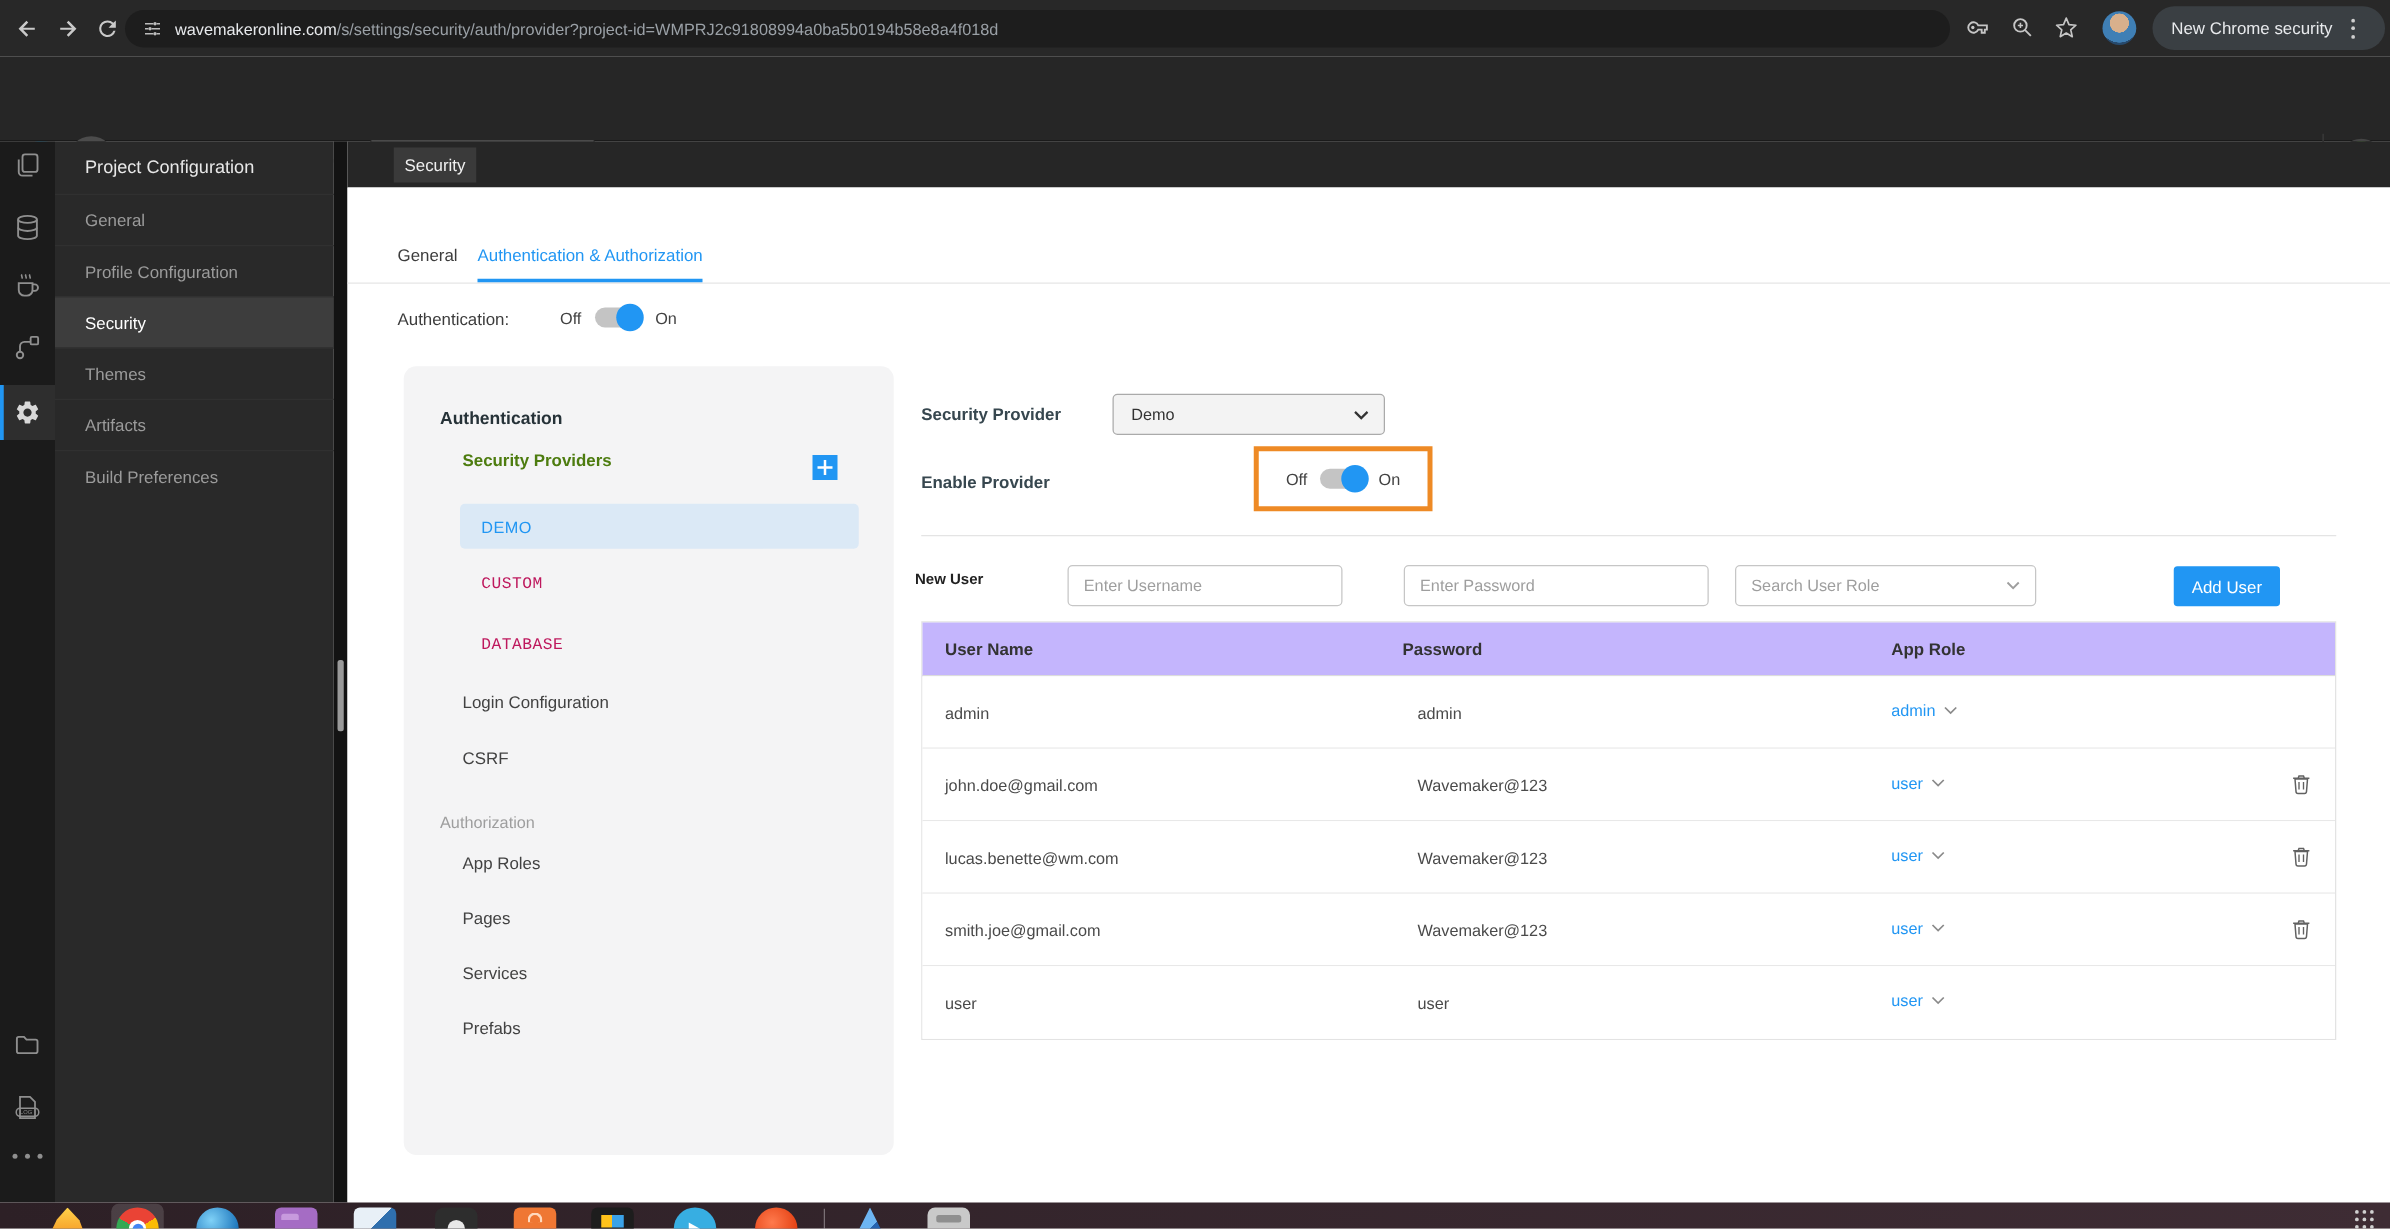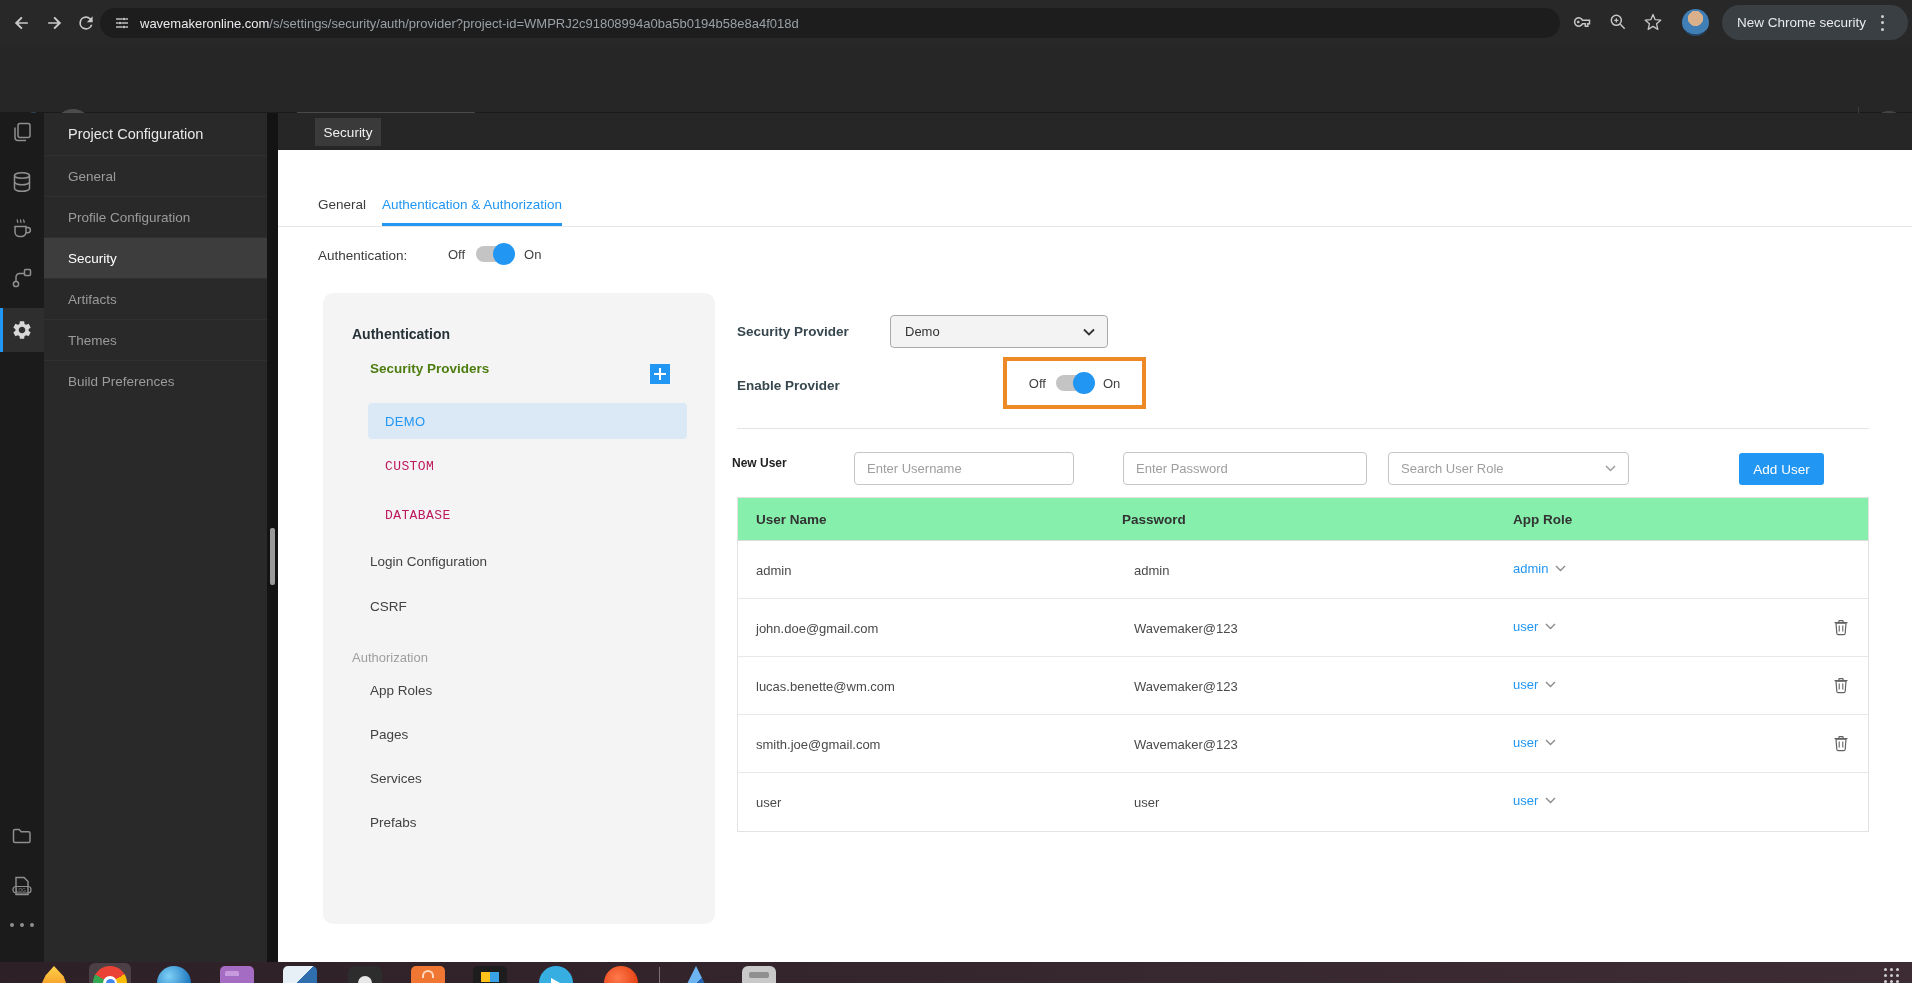--- a/index.html
+++ b/index.html
@@ -111,21 +111,21 @@
   #nu-username { left:576px; width:220px; }
   #nu-password { left:845px; width:244px; }
   #role-select { position:absolute; left:1110px; top:302px; width:241px; height:33px; border:1px solid #c6c6c6;
     border-radius:4px; display:flex; align-items:center; cursor:pointer; background:#fff; }
   #role-select span { font-size:13px; color:#9e9e9e; margin-left:12px; flex:1; }
   #add-user-btn { position:absolute; left:1461px; top:303px; width:85px; height:32px; background:#2196f3;
     border:none; border-radius:3px; color:#fff; font-size:13.5px; cursor:pointer; font-family:"Liberation Sans",sans-serif;}
 
   
   #users-table { position:absolute; left:459px; top:347px; width:1132px; border:1px solid #e3e3e3; }
-  #thead { height:43px; background:#86efac; border-bottom:1px solid #dcdcdc; position:relative; }
+  #thead { height:43px; background:#c4b5fd; border-bottom:1px solid #dcdcdc; position:relative; }
   #thead span { position:absolute; top:14px; font-size:13.5px; font-weight:bold; color:#333; }
   .trow { height:58px; border-bottom:1px solid #e8e8e8; position:relative; background:#fff; }
   .trow:last-child { border-bottom:none; }
   .tc { position:absolute; top:22px; font-size:13px; color:#4a4a4a; }
   .c1 { left:18px; } .c2 { left:396px; } .c3 { left:775px; top:20px; display:flex; align-items:center; gap:7px; cursor:pointer;}
   .role-txt { color:#2196f3; font-size:13px; }
   .trash { position:absolute; left:1095px; top:19px; cursor:pointer; }
   .hc1 { left:18px; } .hc2 { left:384px; } .hc3 { left:775px; }
 
   
@@ -291,22 +291,22 @@
       <i></i>
       <i></i>
     </div>
 </div>
 
 <div class="abs" id="menu-panel">
   <div id="menu-title">Project Configuration</div>
   <div class="menu-item">General</div>
   <div class="menu-item">Profile Configuration</div>
   <div class="menu-item active">Security</div>
+  <div class="menu-item">Themes</div>
   <div class="menu-item">Artifacts</div>
-  <div class="menu-item">Themes</div>
   <div class="menu-item">Build Preferences</div>
 </div>
 <div class="abs" id="menu-scrollbar">
   <div id="menu-scroll-thumb"></div>
 </div>
 
 <div class="abs" id="content-header">
   <div id="security-tab">Security</div>
 </div>
 

